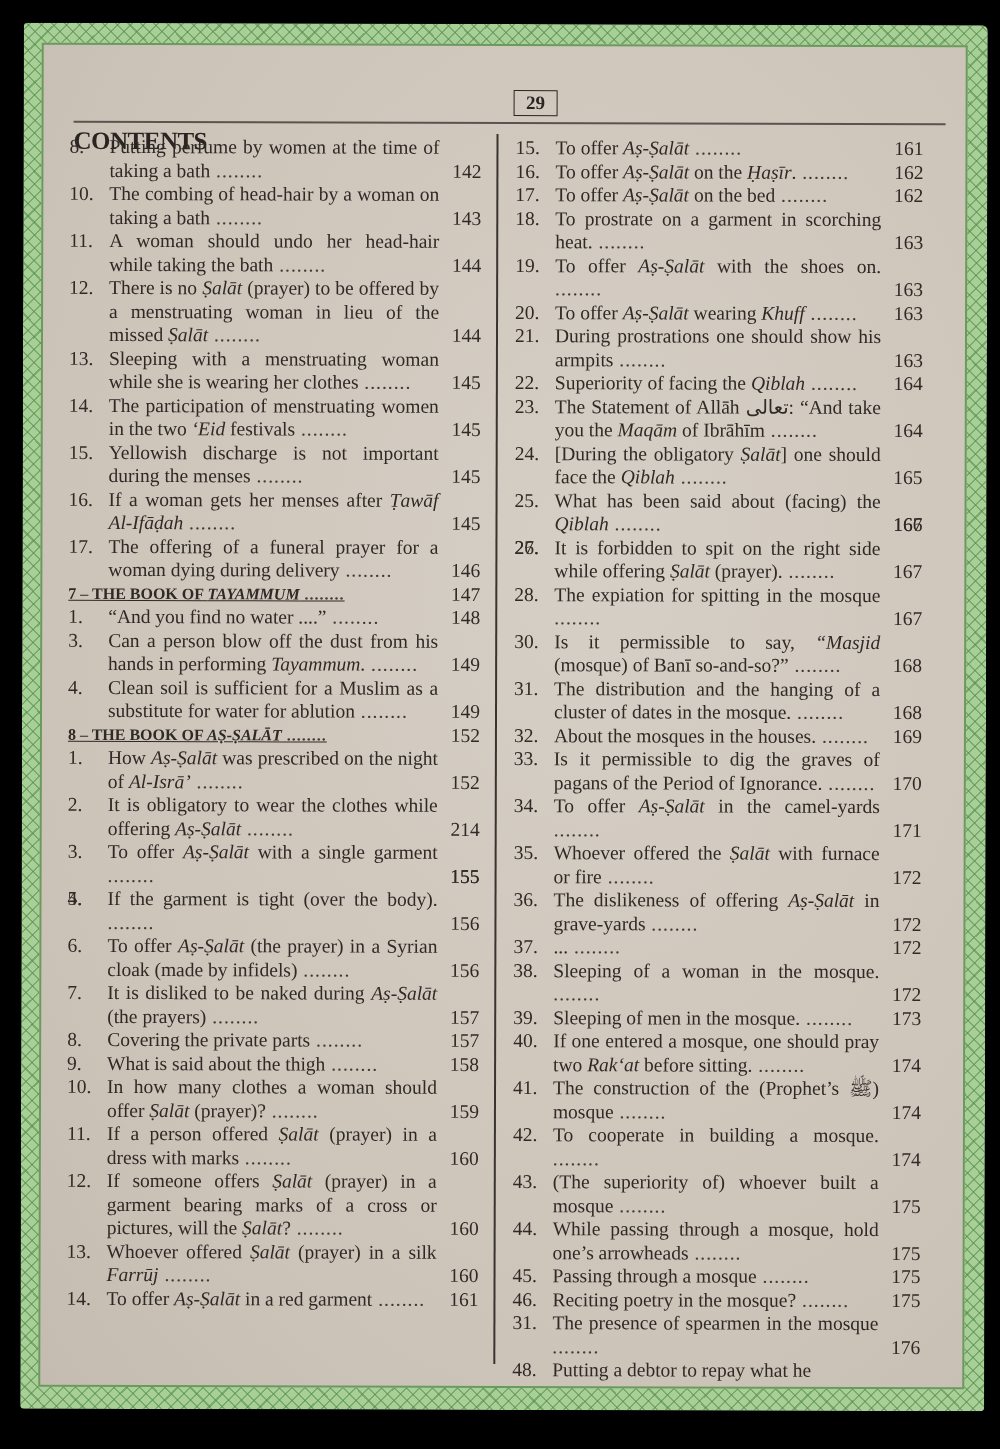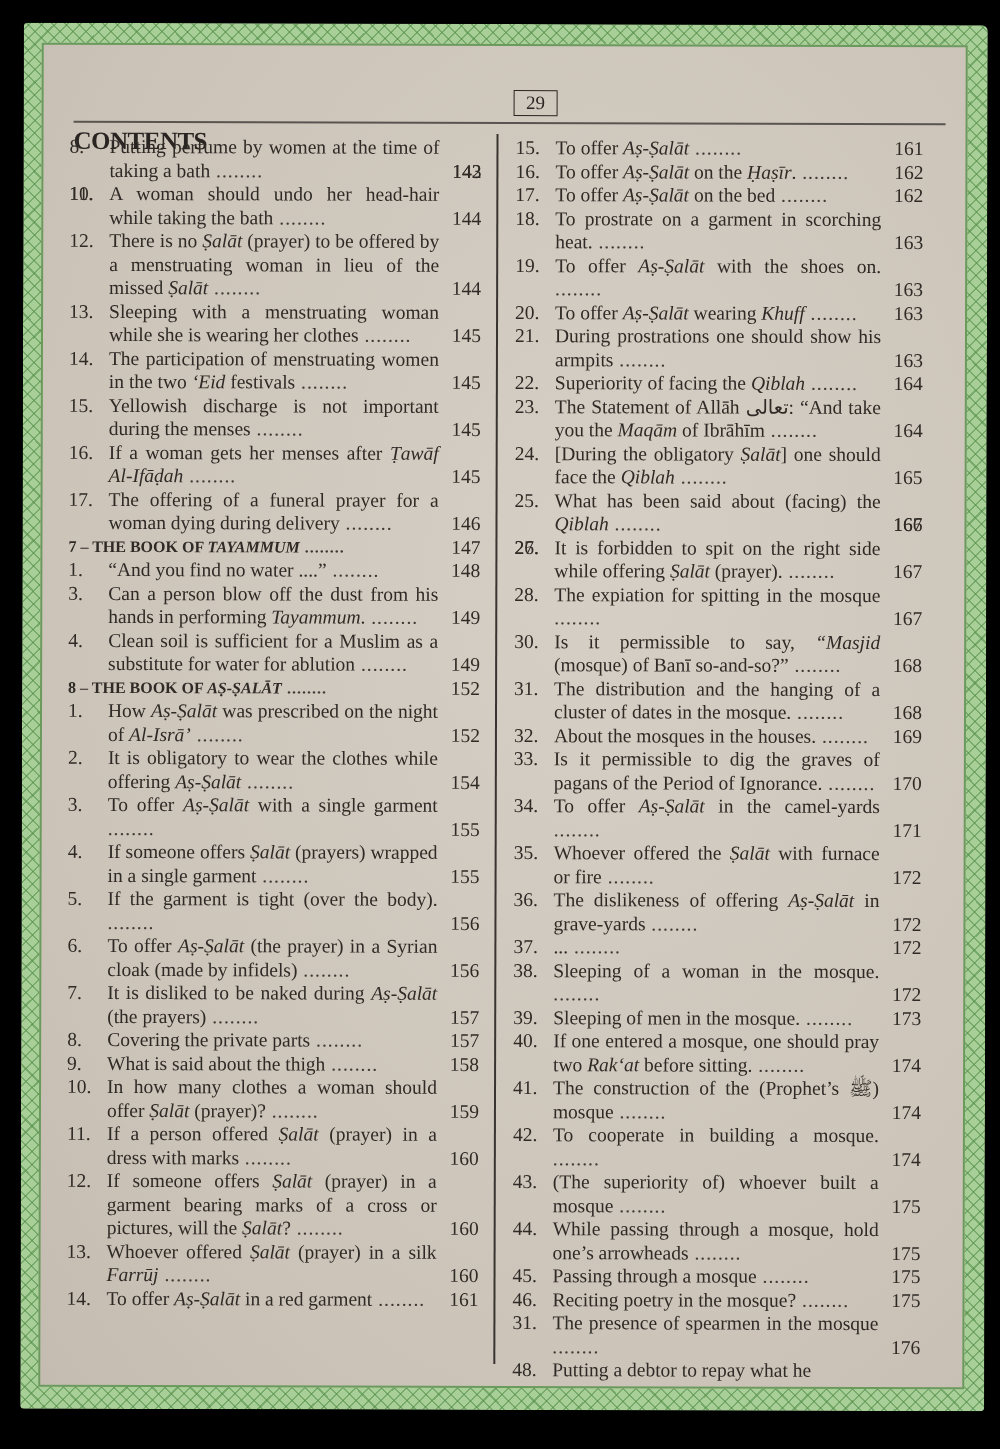--- a/index.html
+++ b/index.html
@@ -25,40 +25,40 @@
   .header {
     position: absolute; left: 30px; right: 20px; top: 40px; height: 40px;
   }
   .header .title {
     position: absolute; left: 0; top: 10px; font-weight: bold; font-size: 25px; color: #2a2522;
     letter-spacing: -0.5px;
     margin-top: 32px;
   }
   .header .pagenum {
     position: absolute; left: 440px; top: 4px; width: 42px; height: 24px;
-    border: 1.5px solid #2a2522; text-align: center; font-weight: normal; font-size: 19px; line-height: 24px; color: #2a2522;
+    border: 1.5px solid #2a2522; text-align: center; font-weight: bold; font-size: 19px; line-height: 24px; color: #2a2522;
   }
   .header .rule {
     position: absolute; left: 0; right: 0; top: 36px; height: 2px; background: #5a5450;
   }
   .col-divider {
     position: absolute; left: 453px; top: 88px; width: 1.5px; height: 1230px; background: #3a3430;
   }
   .col {
     position: absolute; top: 90px; font-size: 19.5px; line-height: 23.5px; color: #2f2a26;
   }
   .col.left { left: 26px; width: 420px; }
   .col.right { left: 472px; width: 416px; }
   .entry { position: relative; padding-left: 40px; padding-right: 50px; }
   .entry .num { position: absolute; left: 0; top: 0; }
   .entry .text { display: block; text-align: justify; }
   .entry .page-no { position: absolute; right: 8px; bottom: 0; }
   .entry .dots { letter-spacing: 1px; color: #3f3a35; }
   .entry.heading .text { font-weight: bold; font-size: 16px; text-transform: none; }
-  .entry.heading { padding-left: 0; }
+  .entry.heading { padding-left: 0; text-decoration: underline; }
   .it { font-style: italic; }
 </style>
 </head>
 <body>
 
 <div class="page">
   <div class="paper">
     <div class="header">
       <span class="title">CONTENTS</span>
       <span class="pagenum">29</span>
@@ -68,20 +68,21 @@
     <div class="col-divider"></div>
 
     <div class="col left" id="col-left">
         <div class="entry">
           <span class="num">8.</span>
           <span class="text">Putting perfume by women at the time of taking a bath<span class="dots"> ........</span></span>
           <span class="page-no">142</span>
         </div>
         <div class="entry">
           <span class="num">10.</span>
+          <span class="text">The combing of head-hair by a woman on taking a bath<span class="dots"> ........</span></span>
           <span class="page-no">143</span>
         </div>
         <div class="entry">
           <span class="num">11.</span>
           <span class="text">A woman should undo her head-hair while taking the bath<span class="dots"> ........</span></span>
           <span class="page-no">144</span>
         </div>
         <div class="entry">
           <span class="num">12.</span>
           <span class="text">There is no <span class="it">Ṣalāt</span> (prayer) to be offered by a menstruating woman in lieu of the missed <span class="it">Ṣalāt</span><span class="dots"> ........</span></span>
@@ -136,30 +137,29 @@
           <span class="page-no">152</span>
         </div>
         <div class="entry">
           <span class="num">1.</span>
           <span class="text">How <span class="it">Aṣ-Ṣalāt</span> was prescribed on the night of <span class="it">Al-Isrā’</span><span class="dots"> ........</span></span>
           <span class="page-no">152</span>
         </div>
         <div class="entry">
           <span class="num">2.</span>
           <span class="text">It is obligatory to wear the clothes while offering <span class="it">Aṣ-Ṣalāt</span><span class="dots"> ........</span></span>
-          <span class="page-no">154</span>
+          <span class="page-no">214</span>
         </div>
         <div class="entry">
           <span class="num">3.</span>
           <span class="text">To offer <span class="it">Aṣ-Ṣalāt</span> with a single garment<span class="dots"> ........</span></span>
           <span class="page-no">155</span>
         </div>
         <div class="entry">
           <span class="num">4.</span>
-          <span class="text">If someone offers <span class="it">Ṣalāt</span> (prayers) wrapped in a single garment<span class="dots"> ........</span></span>
           <span class="page-no">155</span>
         </div>
         <div class="entry">
           <span class="num">5.</span>
           <span class="text">If the garment is tight (over the body).<span class="dots"> ........</span></span>
           <span class="page-no">156</span>
         </div>
         <div class="entry">
           <span class="num">6.</span>
           <span class="text">To offer <span class="it">Aṣ-Ṣalāt</span> (the prayer) in a Syrian cloak (made by infidels)<span class="dots"> ........</span></span>

